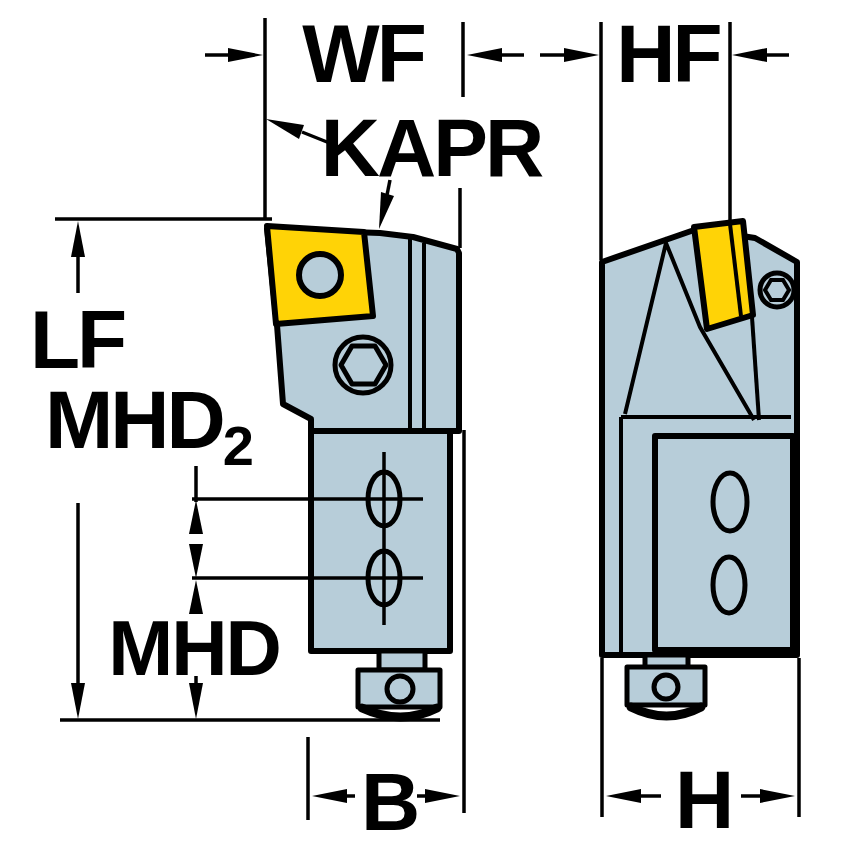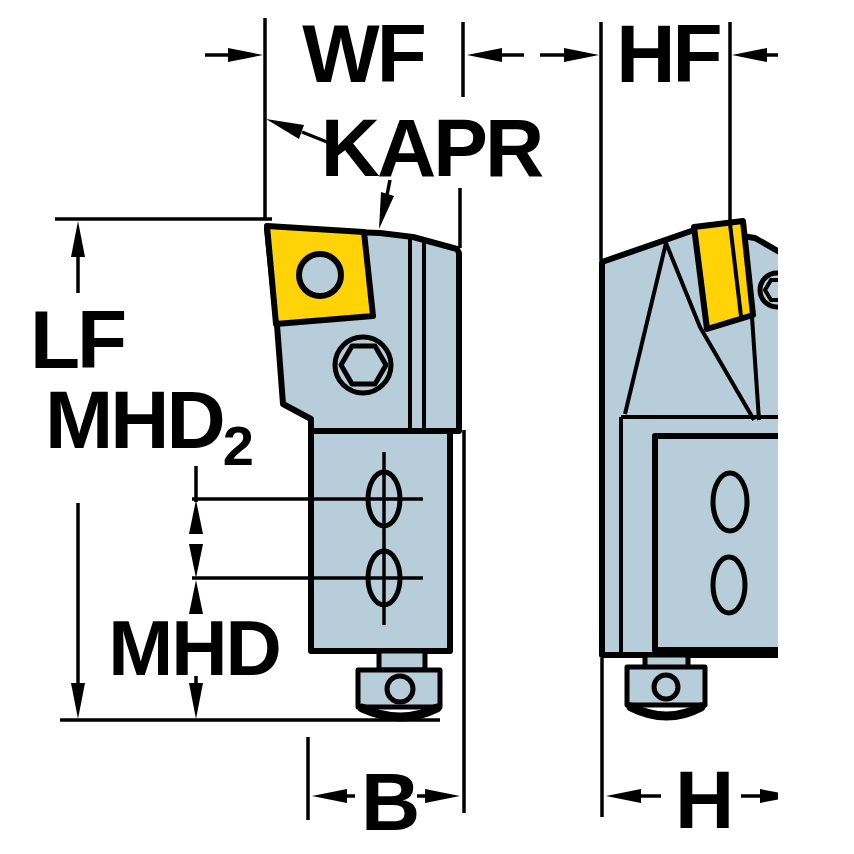--- a/index.html
+++ b/index.html
@@ -1,16 +1,16 @@
 <!DOCTYPE html>
 <html><head>
 <meta charset="utf-8">
 <style>
   html,body{margin:0;padding:0;background:#fff;}
-  #stage{position:relative;width:778px;height:854px;background:#ffffff;overflow:hidden;}
+  #stage{position:relative;width:854px;height:854px;background:#ffffff;overflow:hidden;}
   svg{display:block;}
   text{font-family:"Liberation Sans","DejaVu Sans",sans-serif;font-weight:bold;fill:#000;}
   .big{font-size:82px;letter-spacing:-3px;}
   .mid{font-size:78px;letter-spacing:-2px;}
   .sub{font-size:56px;letter-spacing:0;}
   .o6{stroke:#000;stroke-width:6;stroke-linejoin:round;}
   .o5{stroke:#000;stroke-width:5;stroke-linejoin:round;}
   .i4{stroke:#000;stroke-width:4;fill:none;}
   .d3{stroke:#000;stroke-width:3.5;fill:none;}
   .a9{stroke:#000;stroke-width:9;fill:none;stroke-linecap:round;}

